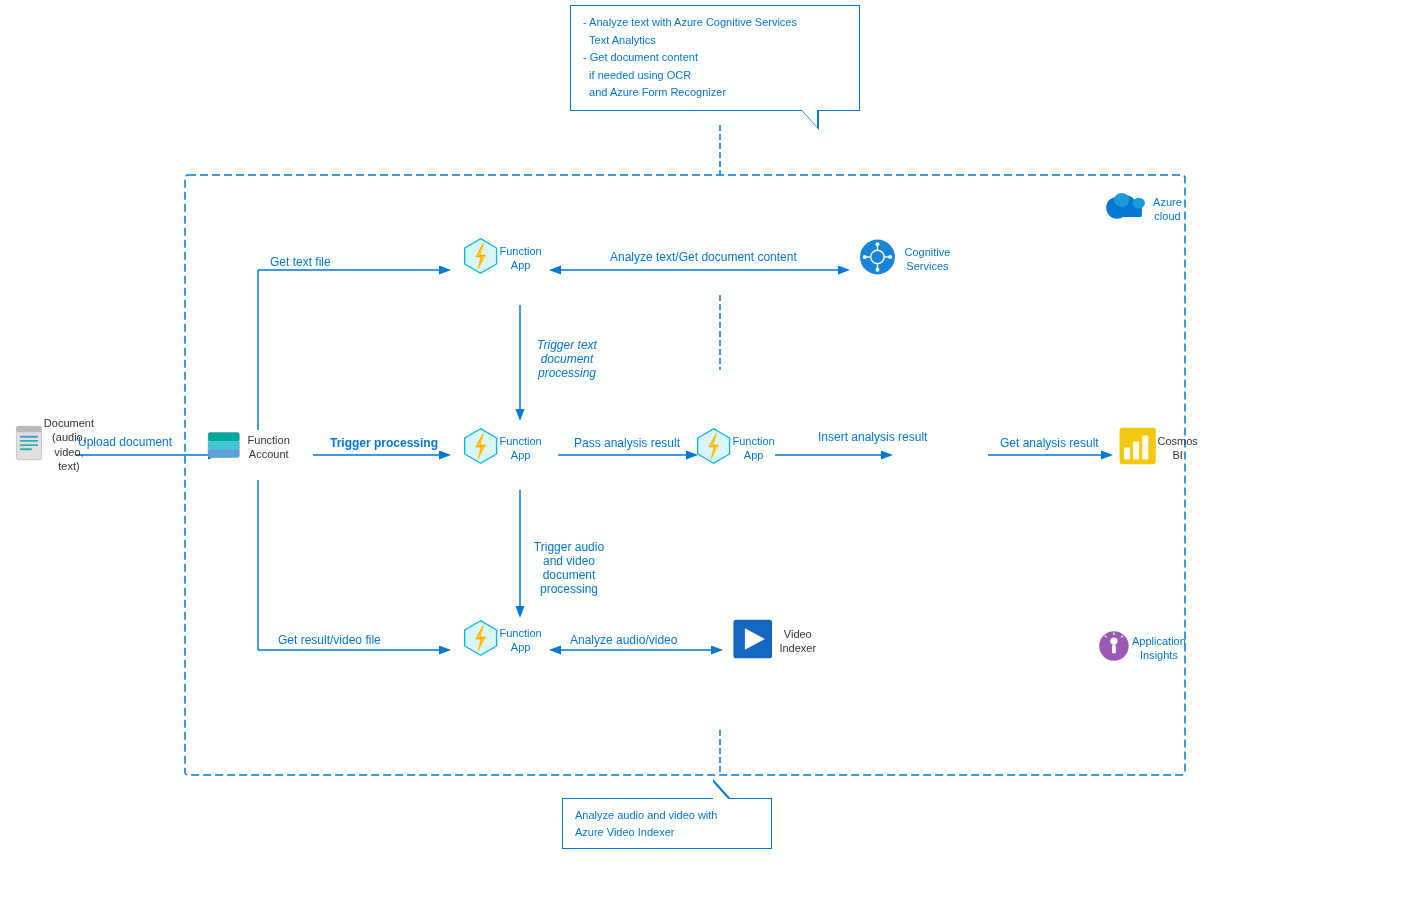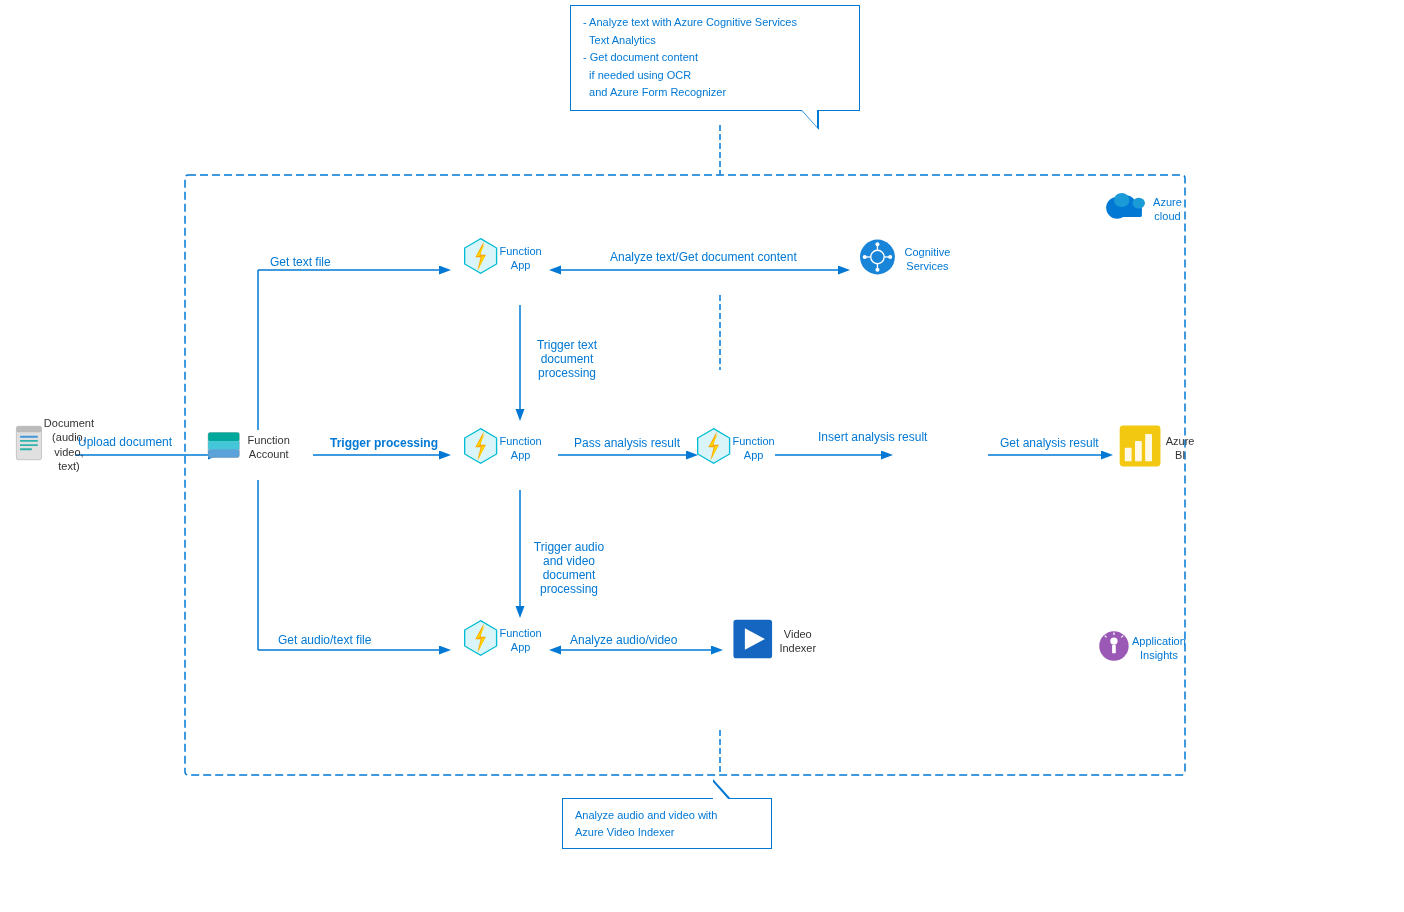--- a/index.html
+++ b/index.html
@@ -302,46 +302,46 @@
 
 
   <div class="node" style="left:1118px; top:420px; width:80px;">
     <svg class="powerbi-icon" viewBox="0 0 52 52">
       <rect x="2" y="2" width="48" height="48" rx="4" fill="#f2c811"></rect>
 
       <rect x="8" y="28" width="8" height="16" rx="1" fill="#fff" opacity="0.9"></rect>
       <rect x="20" y="20" width="8" height="24" rx="1" fill="#fff" opacity="0.9"></rect>
       <rect x="32" y="12" width="8" height="32" rx="1" fill="#fff" opacity="0.9"></rect>
     </svg>
-    <span class="node-label node-label-dark">Azure BI</span>
+    <span class="node-label node-label-dark">Cosmos BI</span>
   </div>
 
   <div class="node" style="left:732px; top:610px; width:90px;">
     <svg class="video-icon" viewBox="0 0 58 58">
       <rect x="2" y="2" width="54" height="54" rx="4" fill="#1466c0"></rect>
       <polygon points="18,14 18,44 46,29" fill="#fff"></polygon>
     </svg>
     <span class="node-label node-label-dark">Video Indexer</span>
   </div>
 
   <div class="flow-label" style="left:78px; top:435px;">Upload document</div>
 
   <div class="flow-label" style="left:330px; top:436px;font-weight:bold;">Trigger processing</div>
 
   <div class="flow-label" style="left:270px; top:255px;">Get text file</div>
 
-  <div class="flow-label" style="left:522px; top:338px; text-align:center; white-space:normal; width:90px;">Trigger text document<br>processing</div>
+  <div class="flow-label" style="left:522px; top:338px; text-align:center; white-space:normal; width:90px;font-style:italic;">Trigger text document<br>processing</div>
 
   <div class="flow-label" style="left:610px; top:250px;">Analyze text/Get document content</div>
 
   <div class="flow-label" style="left:574px; top:436px;">Pass analysis result</div>
 
   <div class="flow-label" style="left:782px; top:430px;padding-left:36px;">Insert analysis result</div>
 
   <div class="flow-label" style="left:1000px; top:436px;">Get analysis result</div>
 
   <div class="flow-label" style="left:524px; top:540px; text-align:center; white-space:normal; width:90px;">Trigger audio and video<br>document processing</div>
 
-  <div class="flow-label" style="left:278px; top:633px;">Get audio/text file</div>
+  <div class="flow-label" style="left:278px; top:633px;">Get result/video file</div>
 
   <div class="flow-label" style="left:570px; top:633px;">Analyze audio/video</div>
 
 </div>
 
 </body></html>

